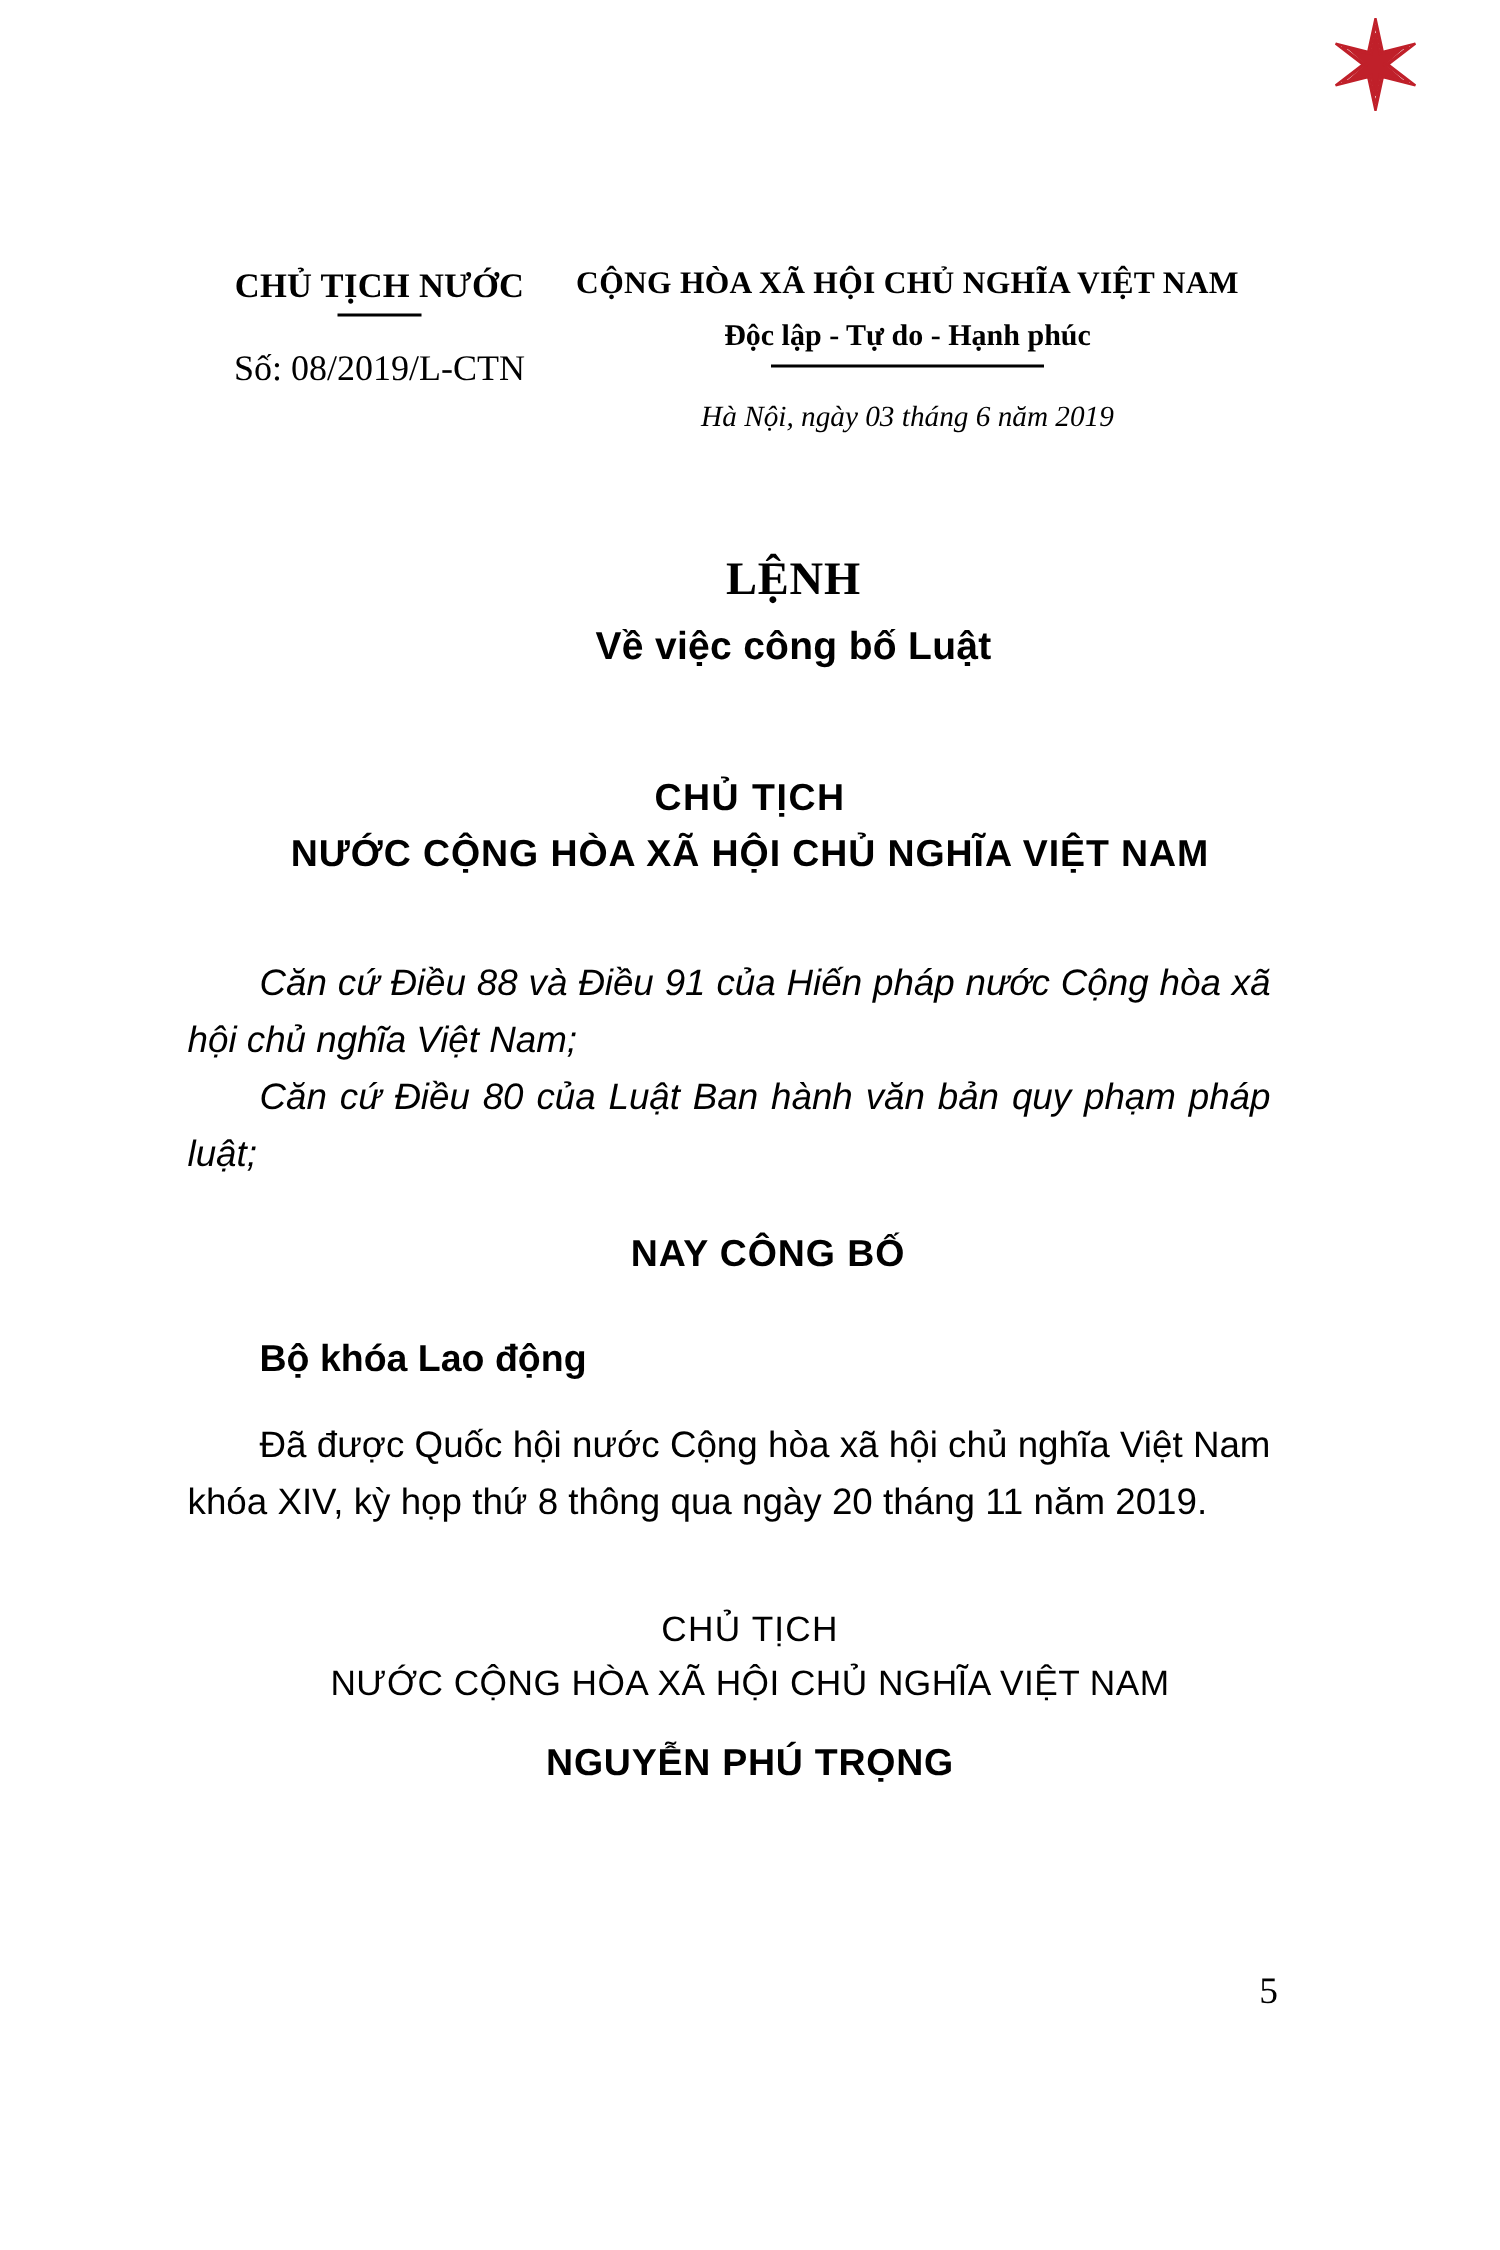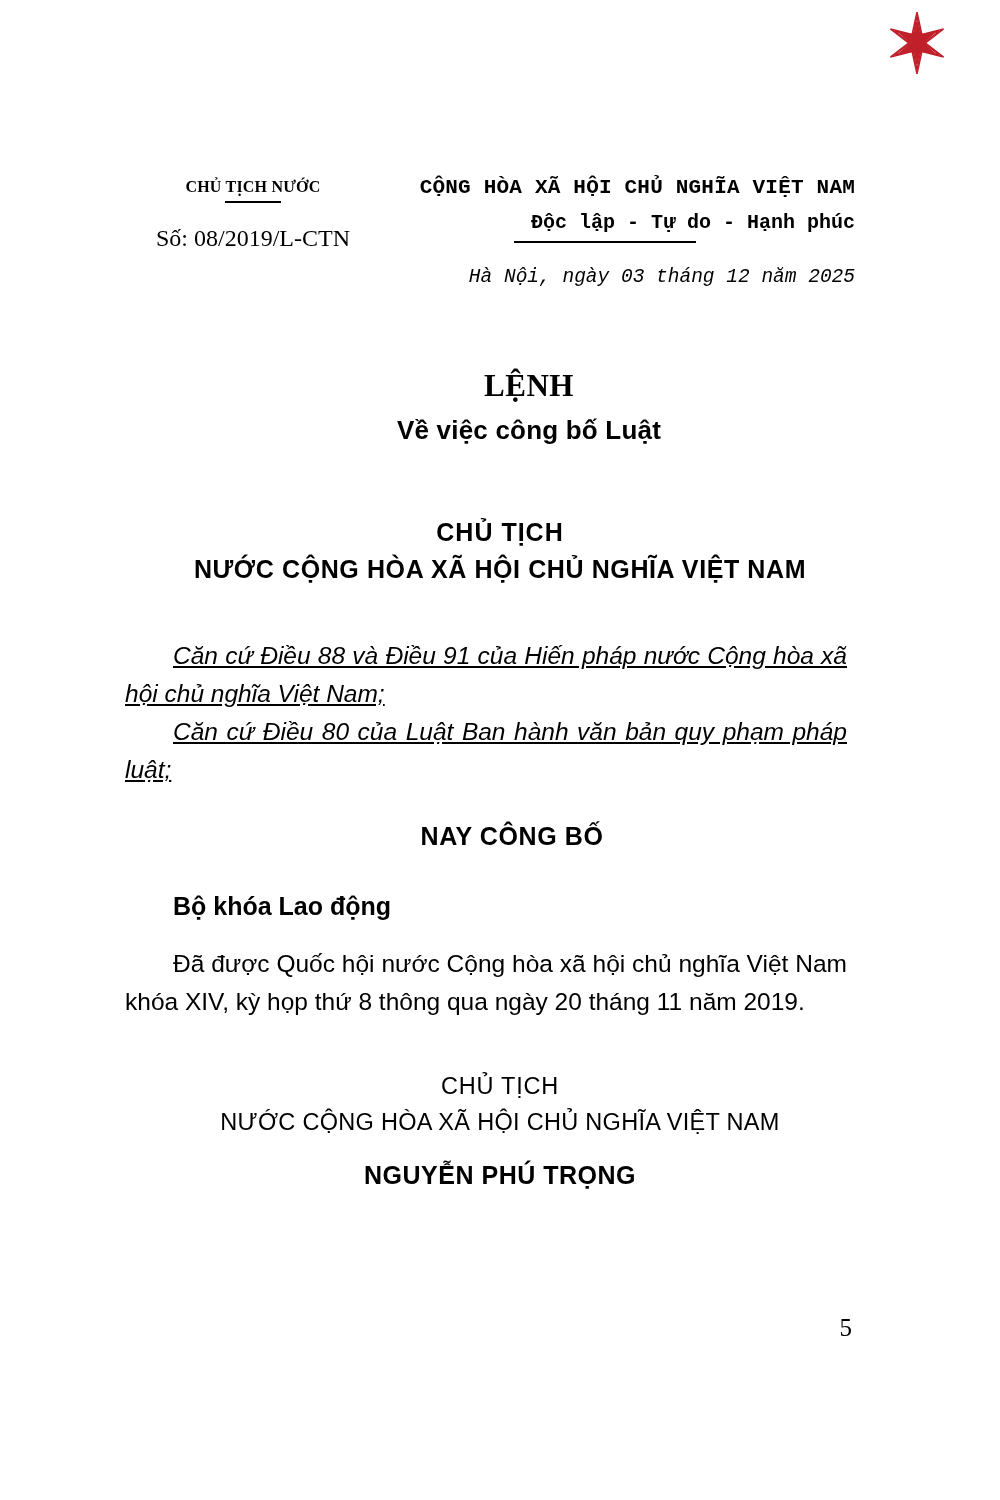--- a/index.html
+++ b/index.html
@@ -42,21 +42,21 @@
   }
   .header-left {
     position: absolute;
     left: 128px;
     top: 0;
     width: 250px;
     text-align: center;
     font-family: "Liberation Serif", serif;
   }
   .header-left .org {
-    font-size: 16px;
+    font-size: 23px;
     font-weight: bold;
     letter-spacing: .2px;
     white-space: nowrap;
   }
   .rule-short {
     width: 56px;
     height: 2px;
     background: #000;
     margin: 5px auto 0 auto;
   }
@@ -65,22 +65,22 @@
     margin-top: 22px;
     font-family: "Liberation Serif", serif;
     white-space: nowrap;
   }
 
   .header-right {
     position: absolute;
     left: 355px;
     top: -2px;
     width: 500px;
-    text-align: right;
-    font-family: Liberation Mono, monospace;
+    text-align: center;
+    font-family: Liberation Serif, serif;
   }
   .header-right .country {
     font-size: 21px;
     font-weight: bold;
     letter-spacing: .2px;
     white-space: nowrap;
   }
   .header-right .motto {
     font-size: 20px;
     font-weight: bold;
@@ -150,21 +150,20 @@
   }
   .para {
     font-size: 24.5px;
     line-height: 38px;
     text-align: justify;
     text-indent: 48px;
     margin: 0;
   }
   .para.italic-lead {
     font-style: italic;
-    text-decoration: underline;
   }
 
   .declare {
     position: absolute;
     top: 822px;
     left: 0;
     width: 1000px;
     text-align: center;
     font-size: 25px;
     font-weight: bold;
@@ -237,21 +236,21 @@
   <div class="header">
     <div class="header-left">
       <div class="org">CHỦ TỊCH NƯỚC</div>
       <div class="rule-short"></div>
       <div class="sohieu">Số: 08/2019/L-CTN</div>
     </div>
     <div class="header-right">
       <div class="country">CỘNG HÒA XÃ HỘI CHỦ NGHĨA VIỆT NAM</div>
       <div class="motto">Độc lập - Tự do - Hạnh phúc</div>
       <div class="rule-med"></div>
-      <div class="place-date">Hà Nội, ngày 03 tháng 12 năm 2025</div>
+      <div class="place-date">Hà Nội, ngày 03 tháng 6 năm 2019</div>
     </div>
   </div>
 
   <div class="title-block">
     <div class="title-main">LỆNH</div>
     <div class="title-sub">Về việc công bố Luật</div>
   </div>
 
   <div class="authority">
     <div class="line1">CHỦ TỊCH</div>

